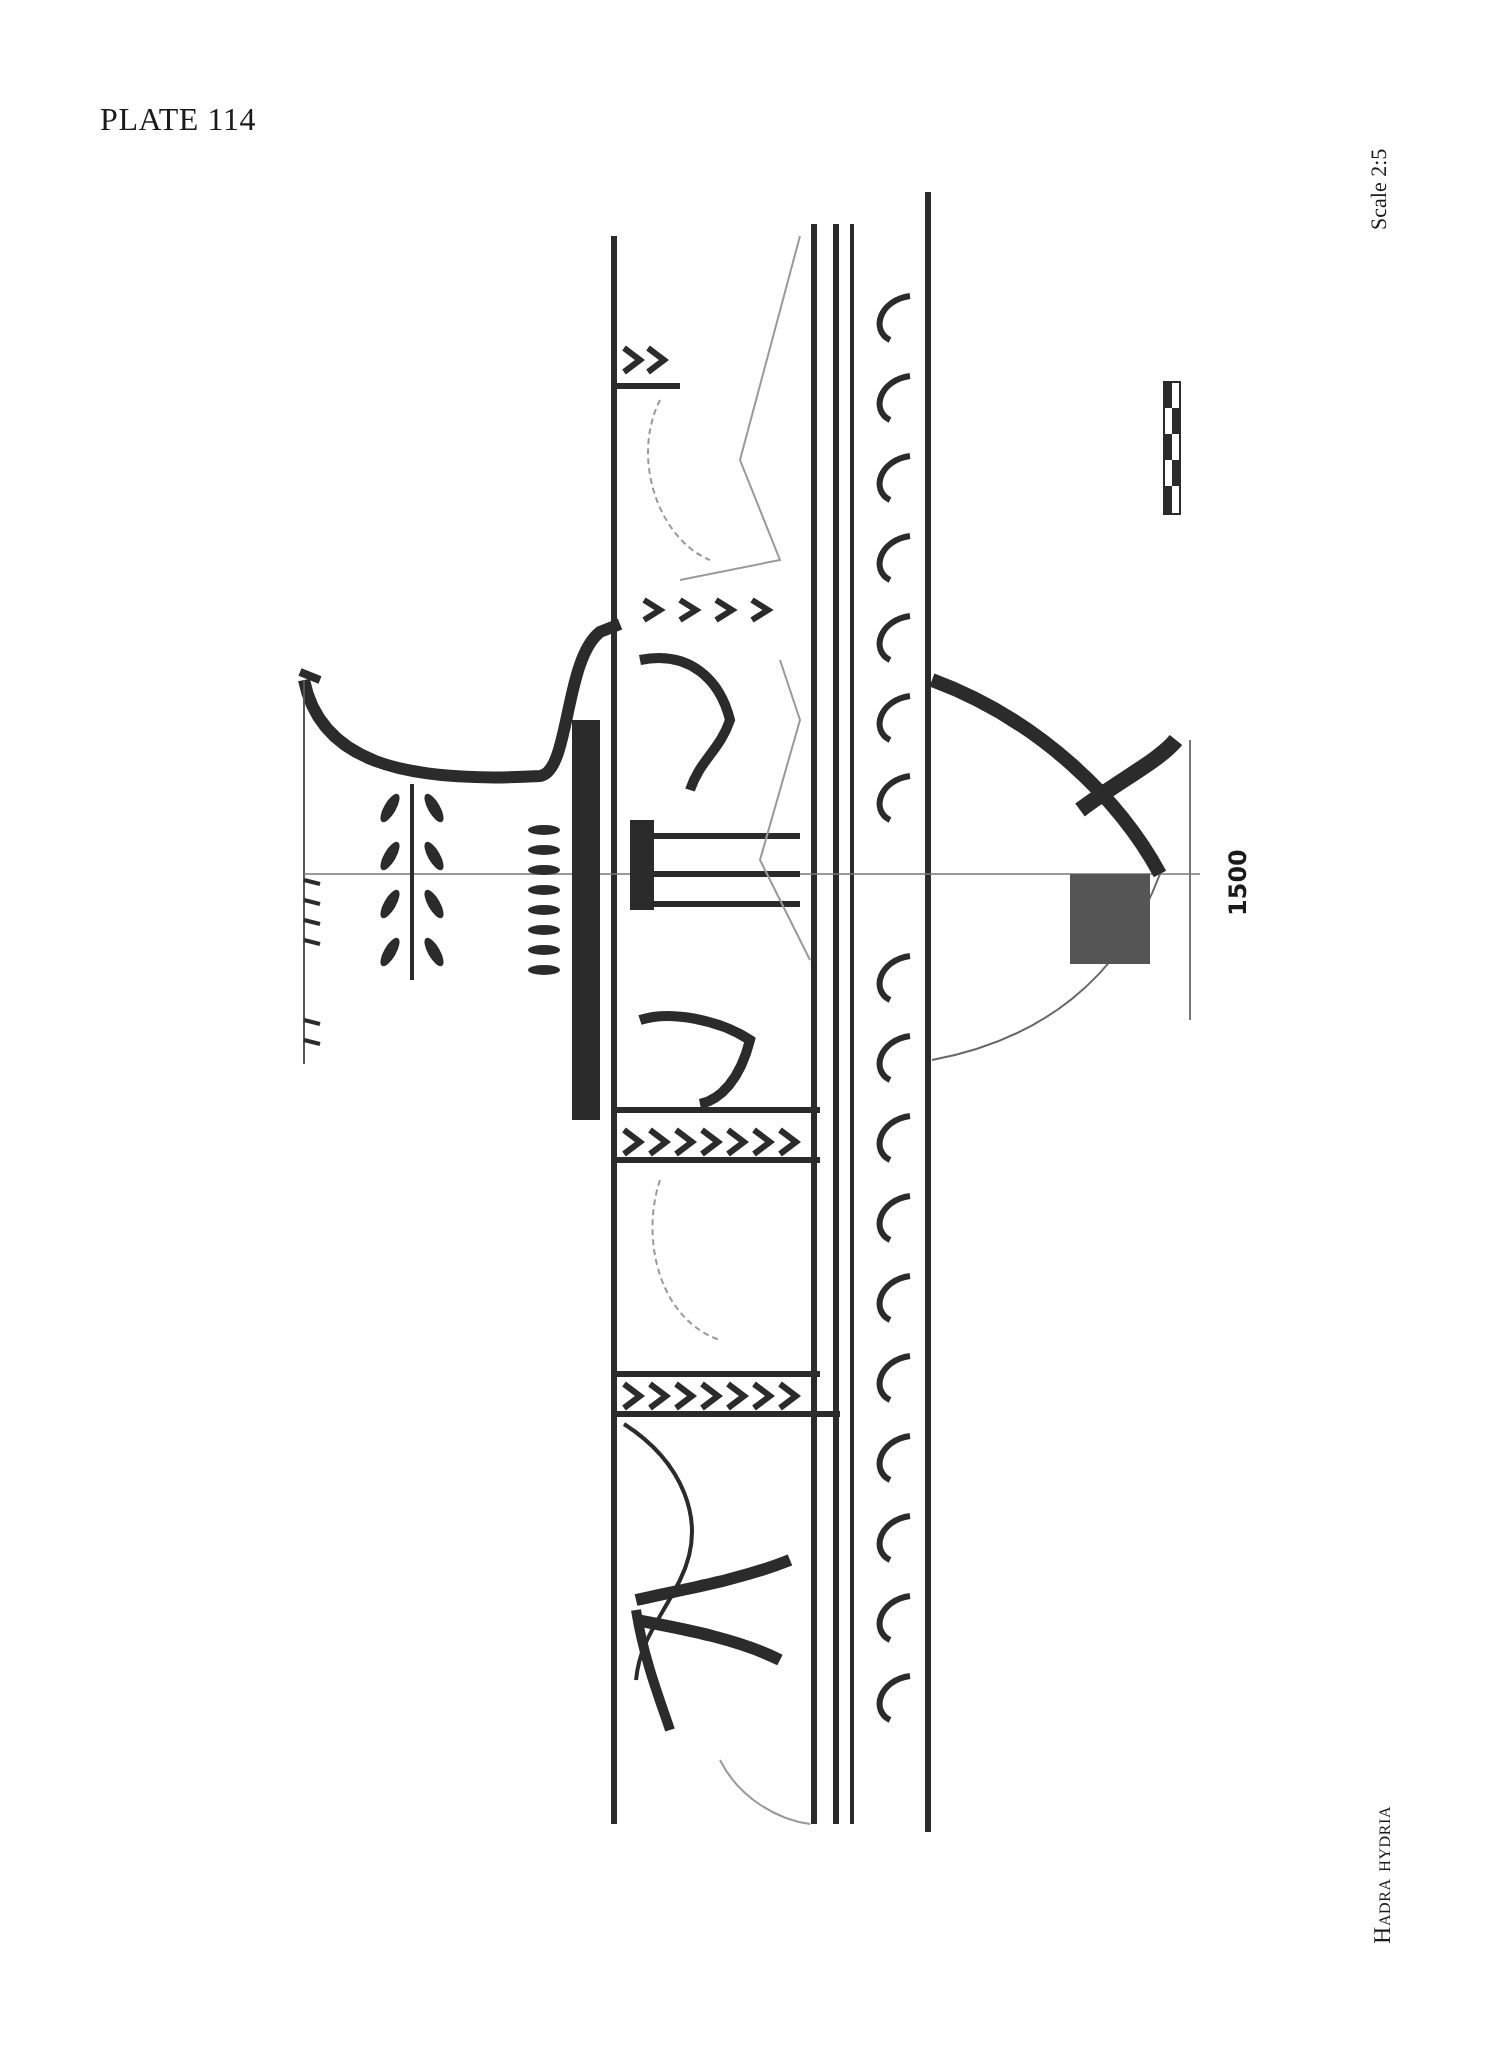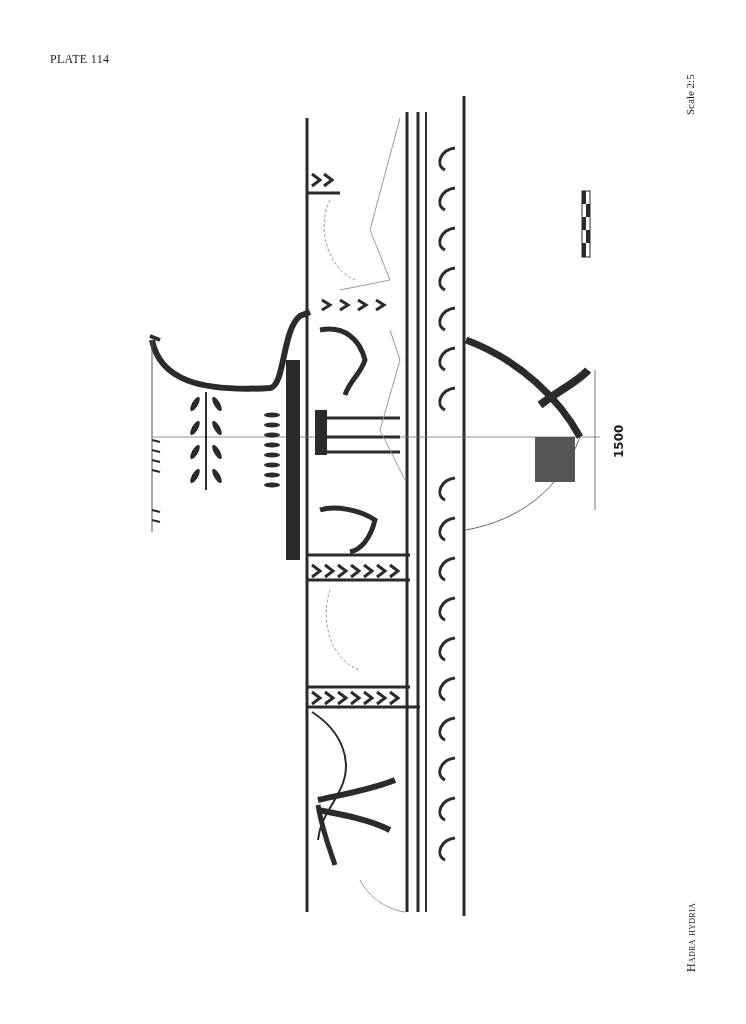--- a/index.html
+++ b/index.html
@@ -1,17 +1,17 @@
 <!DOCTYPE html>
 <html><head>
 <meta charset="utf-8">
 <style>
   html, body { margin:0; padding:0; background:#ffffff; }
   body { width:746px; height:1024px; position:relative; overflow:hidden; font-family:"Liberation Serif", "DejaVu Serif", serif; color:#1a1a1a; }
-  .plate-label { position:absolute; left:50px; top:52px; font-size:12px; letter-spacing:0.3px; }
+  .plate-label { position:absolute; left:50px; top:52px; font-size:16px; letter-spacing:0.3px; }
   .scale-label { position:absolute; left:684px; top:115px; font-size:11px; transform-origin:left top; transform:rotate(-90deg); white-space:nowrap; }
   .title-label { position:absolute; left:684px; top:972px; font-size:12px; transform-origin:left top; transform:rotate(-90deg); white-space:nowrap; font-variant:small-caps; letter-spacing:0.3px; }
   .catno { position:absolute; left:612px; top:458px; font-family:"DejaVu Sans", sans-serif; font-weight:bold; font-size:12px; transform-origin:left top; transform:rotate(-90deg); white-space:nowrap; }
   svg.drawing { position:absolute; left:0; top:0; }
 </style>
 </head>
 <body>
 
 <div class="plate-label">PLATE 114</div>
 <div class="scale-label">Scale 2:5</div>

